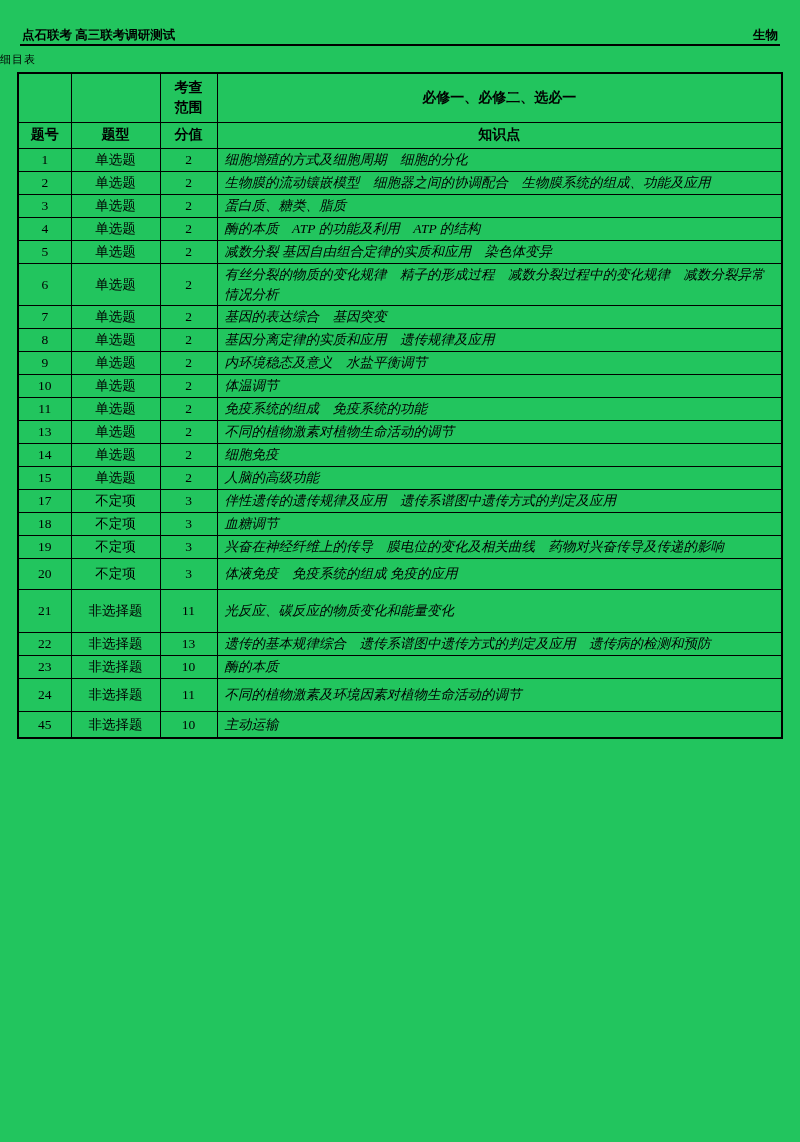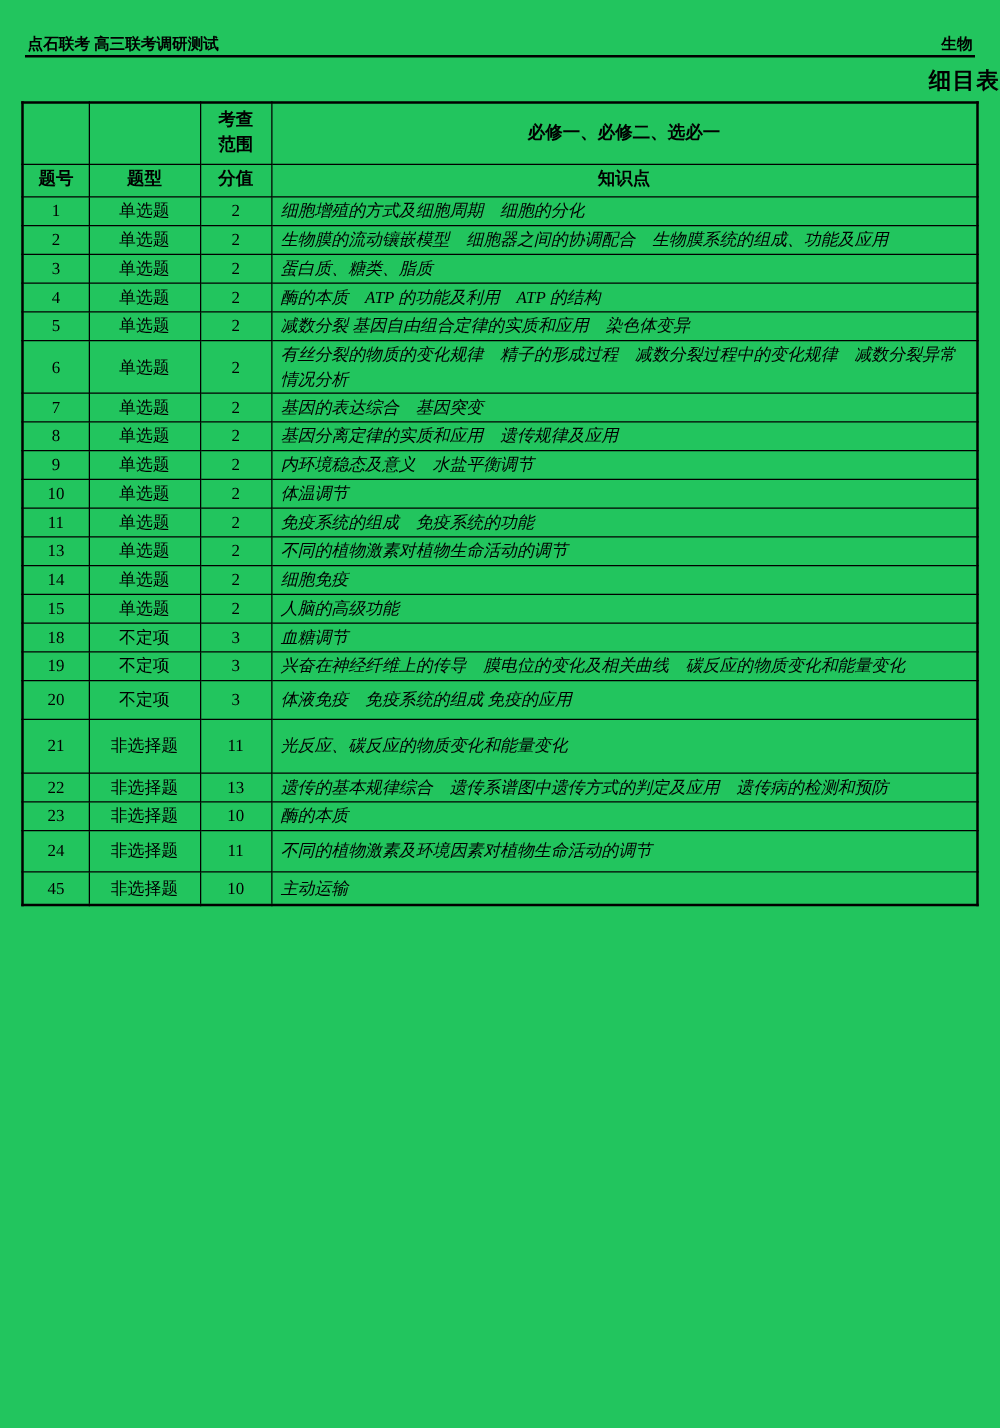--- a/index.html
+++ b/index.html
@@ -21,23 +21,23 @@
     justify-content: space-between;
     align-items: flex-end;
     margin: 28px 20px 0 20px;
     border-bottom: 2px solid #000;
     padding: 0 2px 1px 2px;
     font-size: 12.5px;
     font-weight: bold;
     line-height: 1.2;
   }
   .doc-title {
-    text-align: right;
-    font-size: 18px;
-    font-weight: bold;
+    text-align: left;
+    font-size: 11px;
+    font-weight: normal;
     margin-top: 6px;
     letter-spacing: 1px;
   }
   table.spec-table {
     border-collapse: collapse;
     table-layout: fixed;
     width: 766px;
     margin: 5px auto 0 auto;
     border: 2px solid #000;
     font-size: 13.5px;
@@ -190,30 +190,36 @@
           <td class="cell-center">2</td>
           <td class="cell-points">细胞免疫</td>
         </tr>
         <tr>
           <td class="cell-center">15</td>
           <td class="cell-center">单选题</td>
           <td class="cell-center">2</td>
           <td class="cell-points">人脑的高级功能</td>
         </tr>
         <tr>
+          <td class="cell-center">17</td>
+          <td class="cell-center">不定项</td>
+          <td class="cell-center">3</td>
+          <td class="cell-points">伴性遗传的遗传规律及应用　遗传系谱图中遗传方式的判定及应用</td>
+        </tr>
+        <tr>
           <td class="cell-center">18</td>
           <td class="cell-center">不定项</td>
           <td class="cell-center">3</td>
           <td class="cell-points">血糖调节</td>
         </tr>
         <tr>
           <td class="cell-center">19</td>
           <td class="cell-center">不定项</td>
           <td class="cell-center">3</td>
-          <td class="cell-points">兴奋在神经纤维上的传导　膜电位的变化及相关曲线　碳反应的物质变化和能量变化</td>
+          <td class="cell-points">兴奋在神经纤维上的传导　膜电位的变化及相关曲线　药物对兴奋传导及传递的影响</td>
         </tr>
         <tr>
           <td class="cell-center" style="height: 28px;">20</td>
           <td class="cell-center" style="height: 28px;">不定项</td>
           <td class="cell-center" style="height: 28px;">3</td>
           <td class="cell-points" style="height: 28px; margin-top: 40px;">体液免疫　免疫系统的组成 免疫的应用</td>
         </tr>
         <tr>
           <td class="cell-center" style="height: 40px;">21</td>
           <td class="cell-center" style="height: 40px;">非选择题</td>

